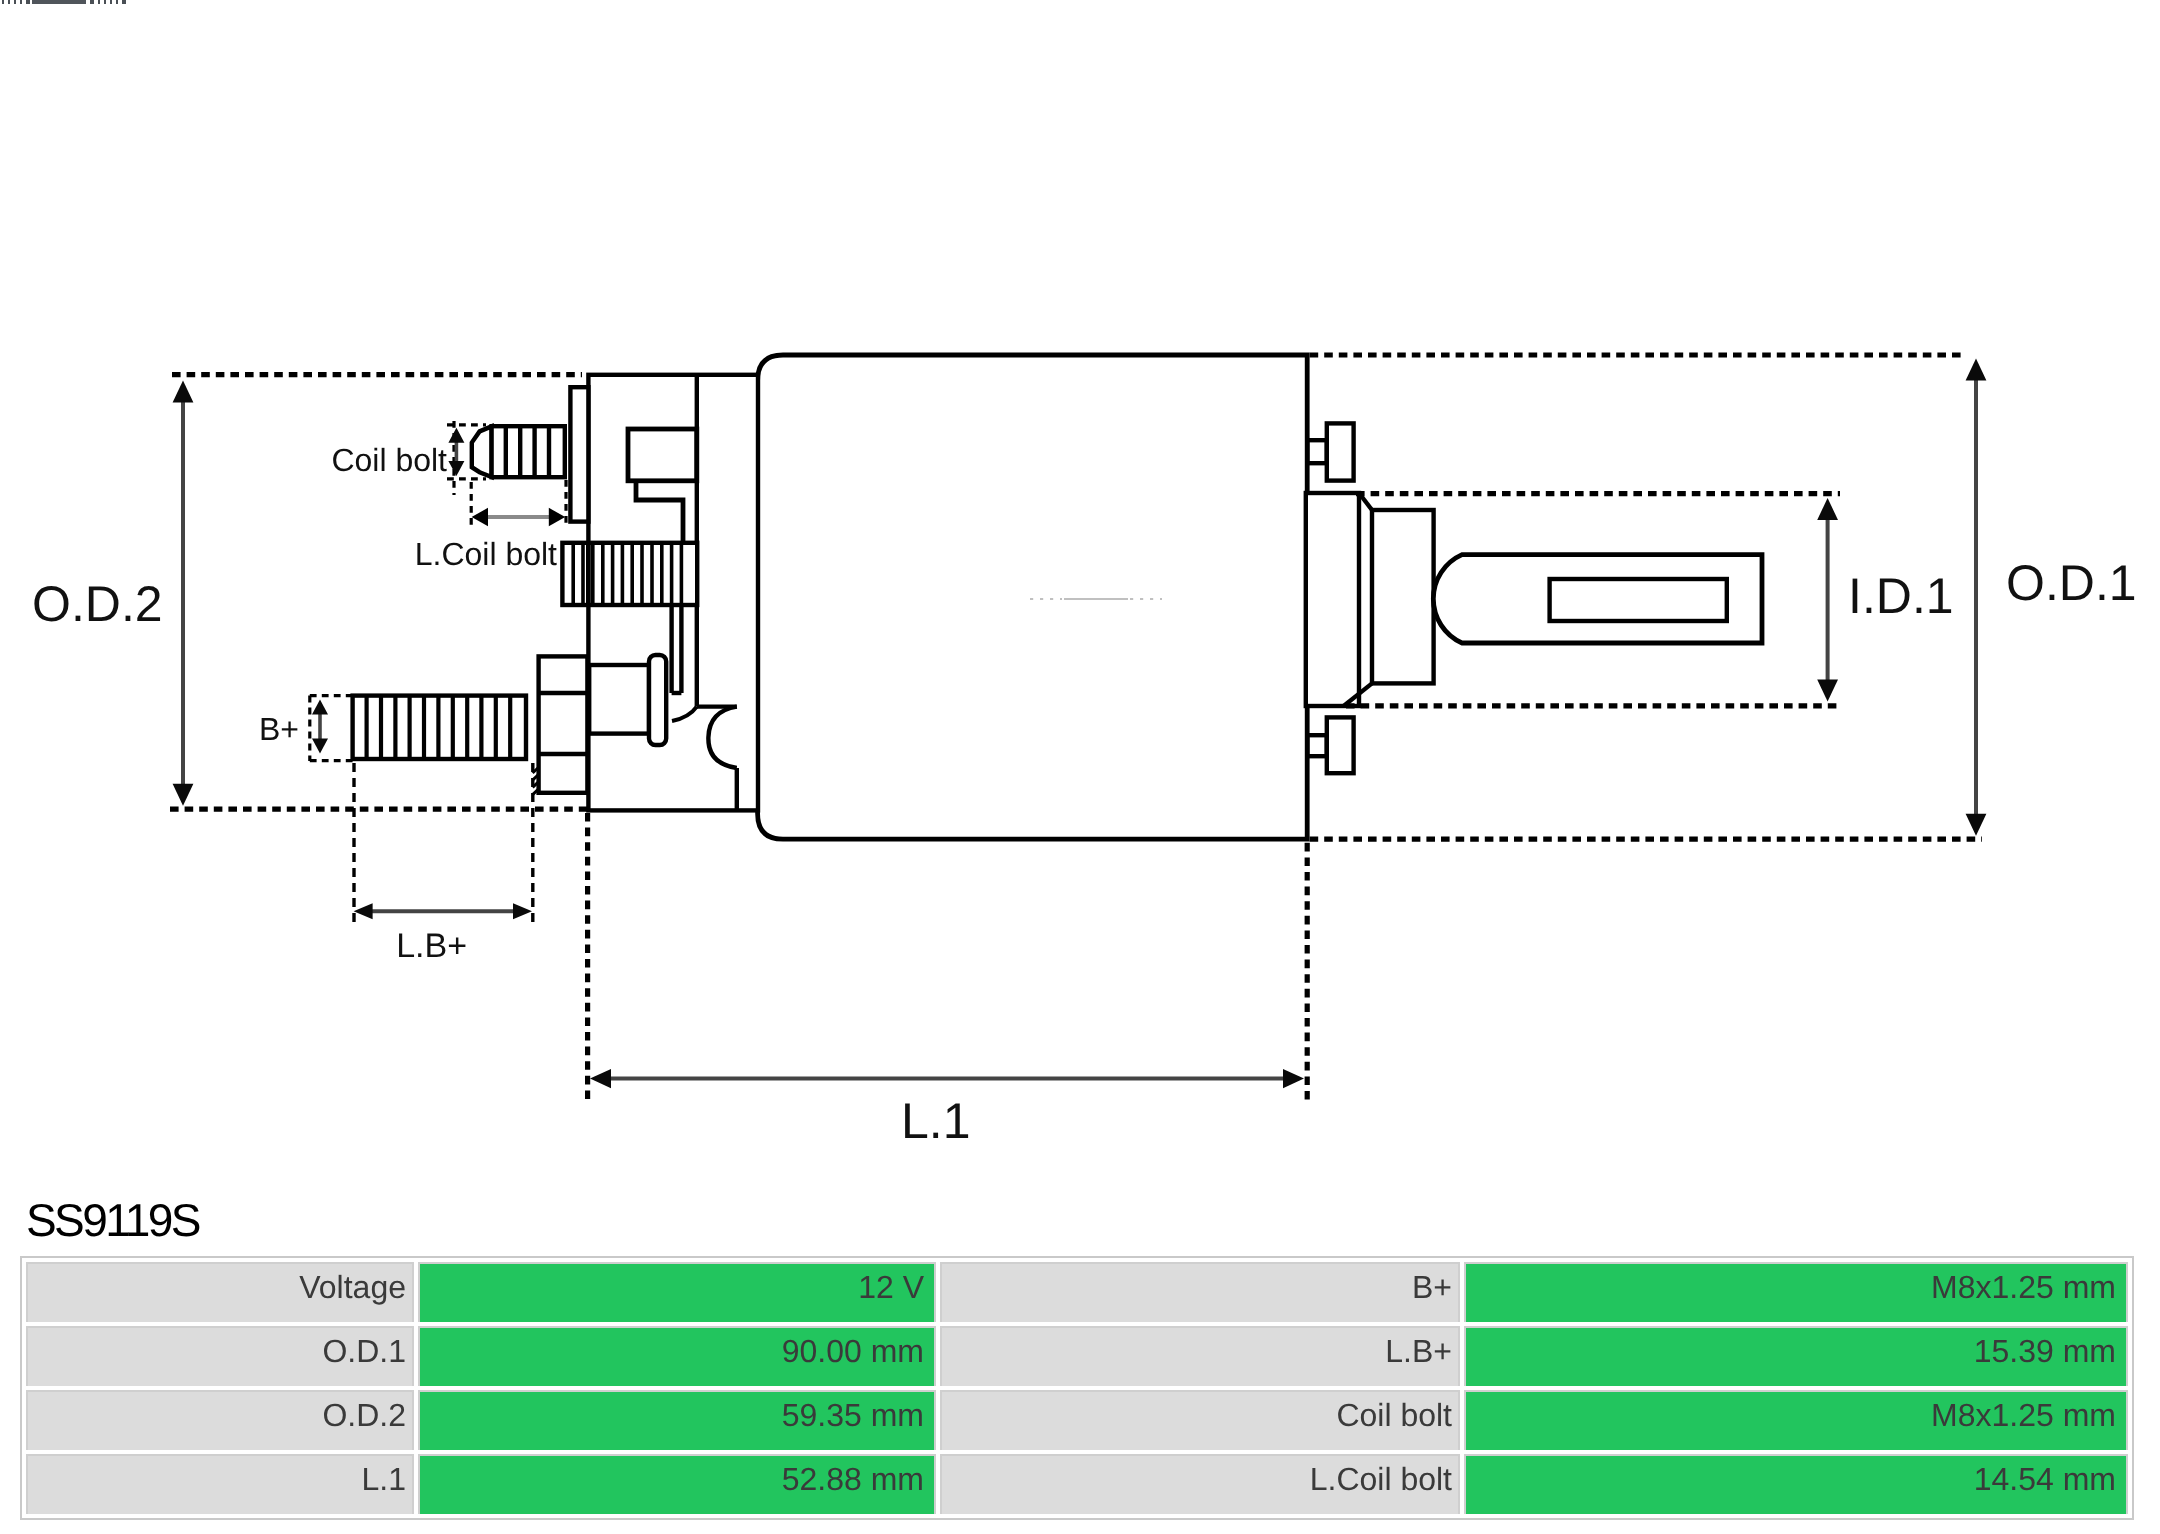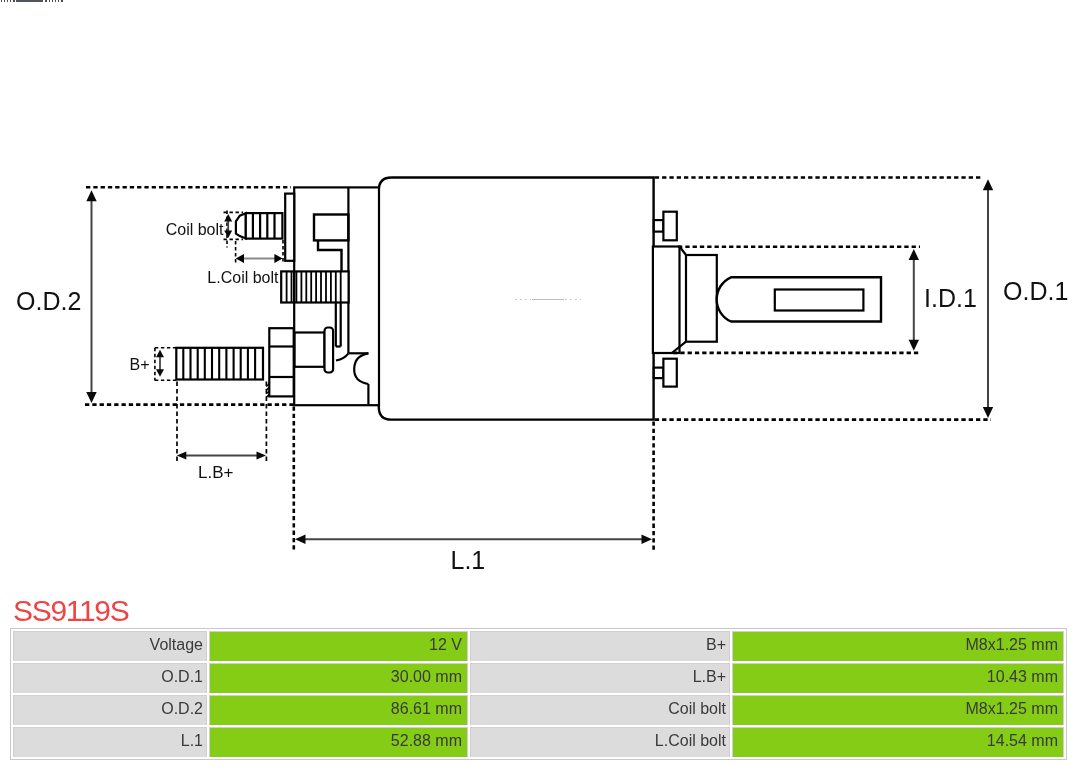--- a/index.html
+++ b/index.html
@@ -1,21 +1,21 @@
 <!DOCTYPE html>
 <html><head><meta charset="utf-8">
 <style>
 html,body{margin:0;padding:0;background:#fff;}
 body{width:1080px;height:767px;position:relative;overflow:hidden;font-family:"Liberation Sans",sans-serif;-webkit-font-smoothing:antialiased;}
 #draw{position:absolute;left:0;top:0;}
-#title{position:absolute;left:13px;top:599px;font-size:30px;line-height:23px;letter-spacing:-1.3px;color:#ef4444;}
+#title{position:absolute;left:13px;top:599px;font-size:23px;line-height:23px;letter-spacing:-1.3px;color:#000000;}
 #tbl{position:absolute;left:10px;top:628px;border-collapse:separate;border-spacing:2px;background:#fff;border:1px solid #c9c9c9;table-layout:fixed;}
 #tbl td{height:30px;box-sizing:border-box;border:1px solid #cfcfcf;border-bottom:none;font-size:16px;color:#3a3a3a;text-align:right;padding:0 3px 4px 0;overflow:hidden;white-space:nowrap;}
 #tbl td.l{background:#dcdcdc;margin-left:28px;}
-#tbl td.v{background:#84cc16;padding-right:5px;}
+#tbl td.v{background:#22c55e;padding-right:5px;}
 #tbl col.w1{width:194px;}
 #tbl col.w2{width:259px;}
 #tbl col.w3{width:260px;}
 #tbl col.w4{width:332px;}
 </style></head>
 <body>
 <svg id="draw" width="1080" height="596" viewBox="0 0 1080 596">
 <path d="M391.5,177.5 H653.6 V419.6 H391.5 Q378.8,419.6 378.8,406.9 V190.2 Q378.8,177.5 391.5,177.5 Z" stroke="#000" stroke-width="2.4" fill="#fff"></path>
 <rect x="294.2" y="187.4" width="84.8" height="217.8" stroke="#000" stroke-width="2.2" fill="#fff"></rect>
 <line x1="348.4" y1="187.4" x2="348.4" y2="353.3" stroke="#000" stroke-width="2.2"></line>
@@ -160,27 +160,27 @@
     </colgroup>
 <tbody>
       <tr>
         <td class="l c1">Voltage</td>
         <td class="v c2">12 V</td>
         <td class="l c3">B+</td>
         <td class="v c4">M8x1.25 mm</td>
       </tr>
 <tr>
         <td class="l c1">O.D.1</td>
-        <td class="v c2">30.00 mm</td>
+        <td class="v c2">90.00 mm</td>
         <td class="l c3">L.B+</td>
-        <td class="v c4">10.43 mm</td>
+        <td class="v c4">15.39 mm</td>
       </tr>
 <tr>
         <td class="l c1">O.D.2</td>
-        <td class="v c2">86.61 mm</td>
+        <td class="v c2">59.35 mm</td>
         <td class="l c3">Coil bolt</td>
         <td class="v c4">M8x1.25 mm</td>
       </tr>
 <tr>
         <td class="l c1">L.1</td>
         <td class="v c2">52.88 mm</td>
         <td class="l c3">L.Coil bolt</td>
         <td class="v c4">14.54 mm</td>
       </tr>
 </tbody>

